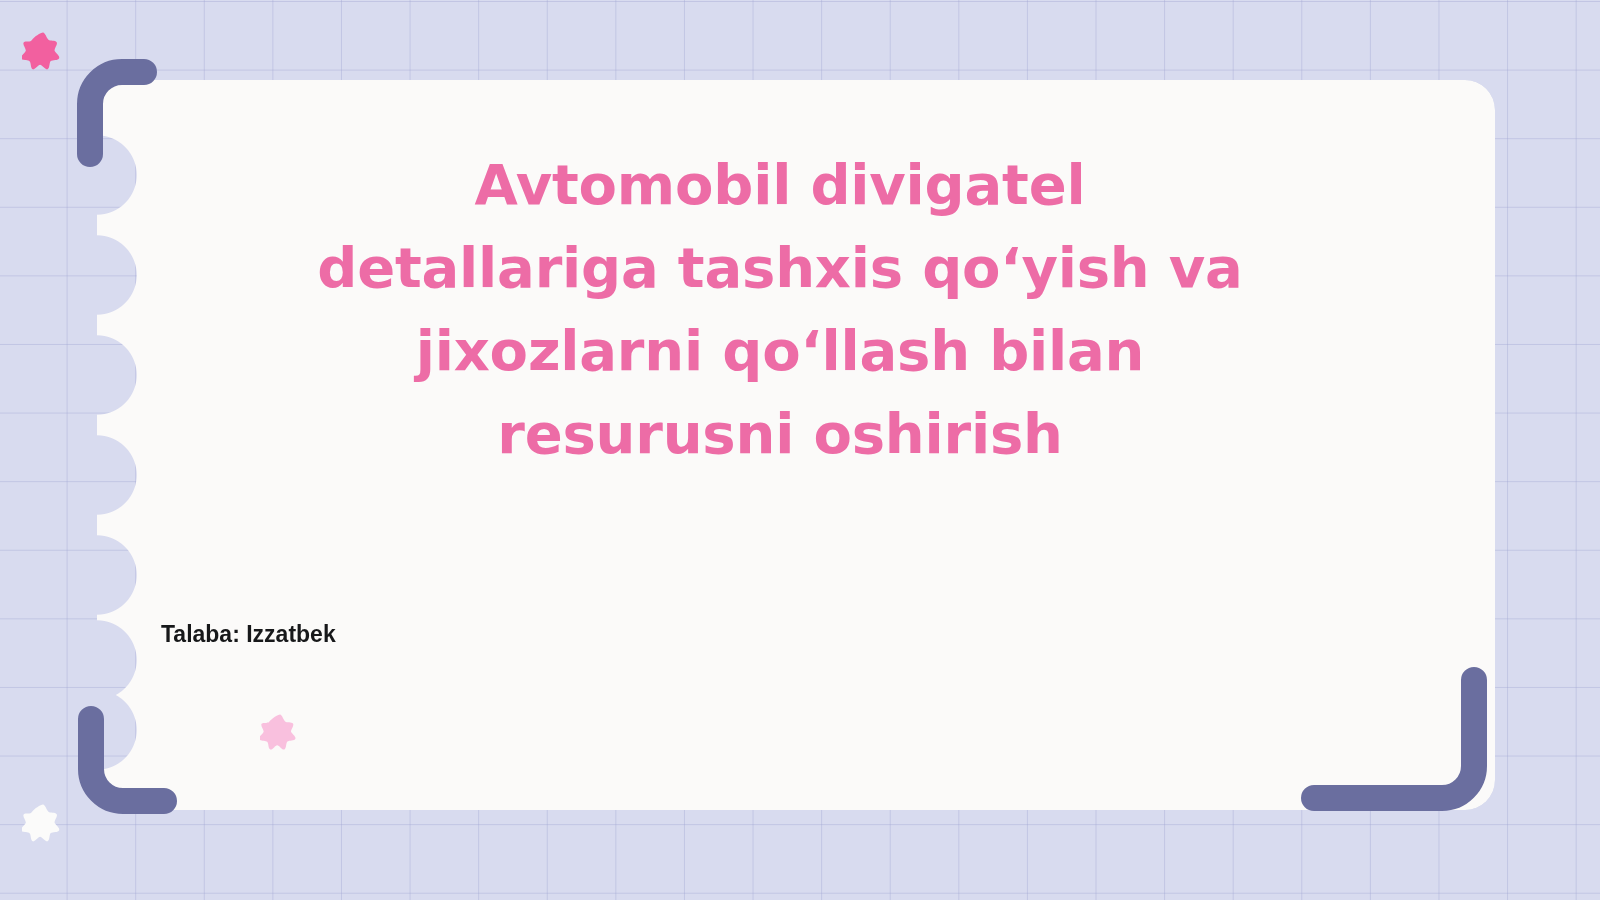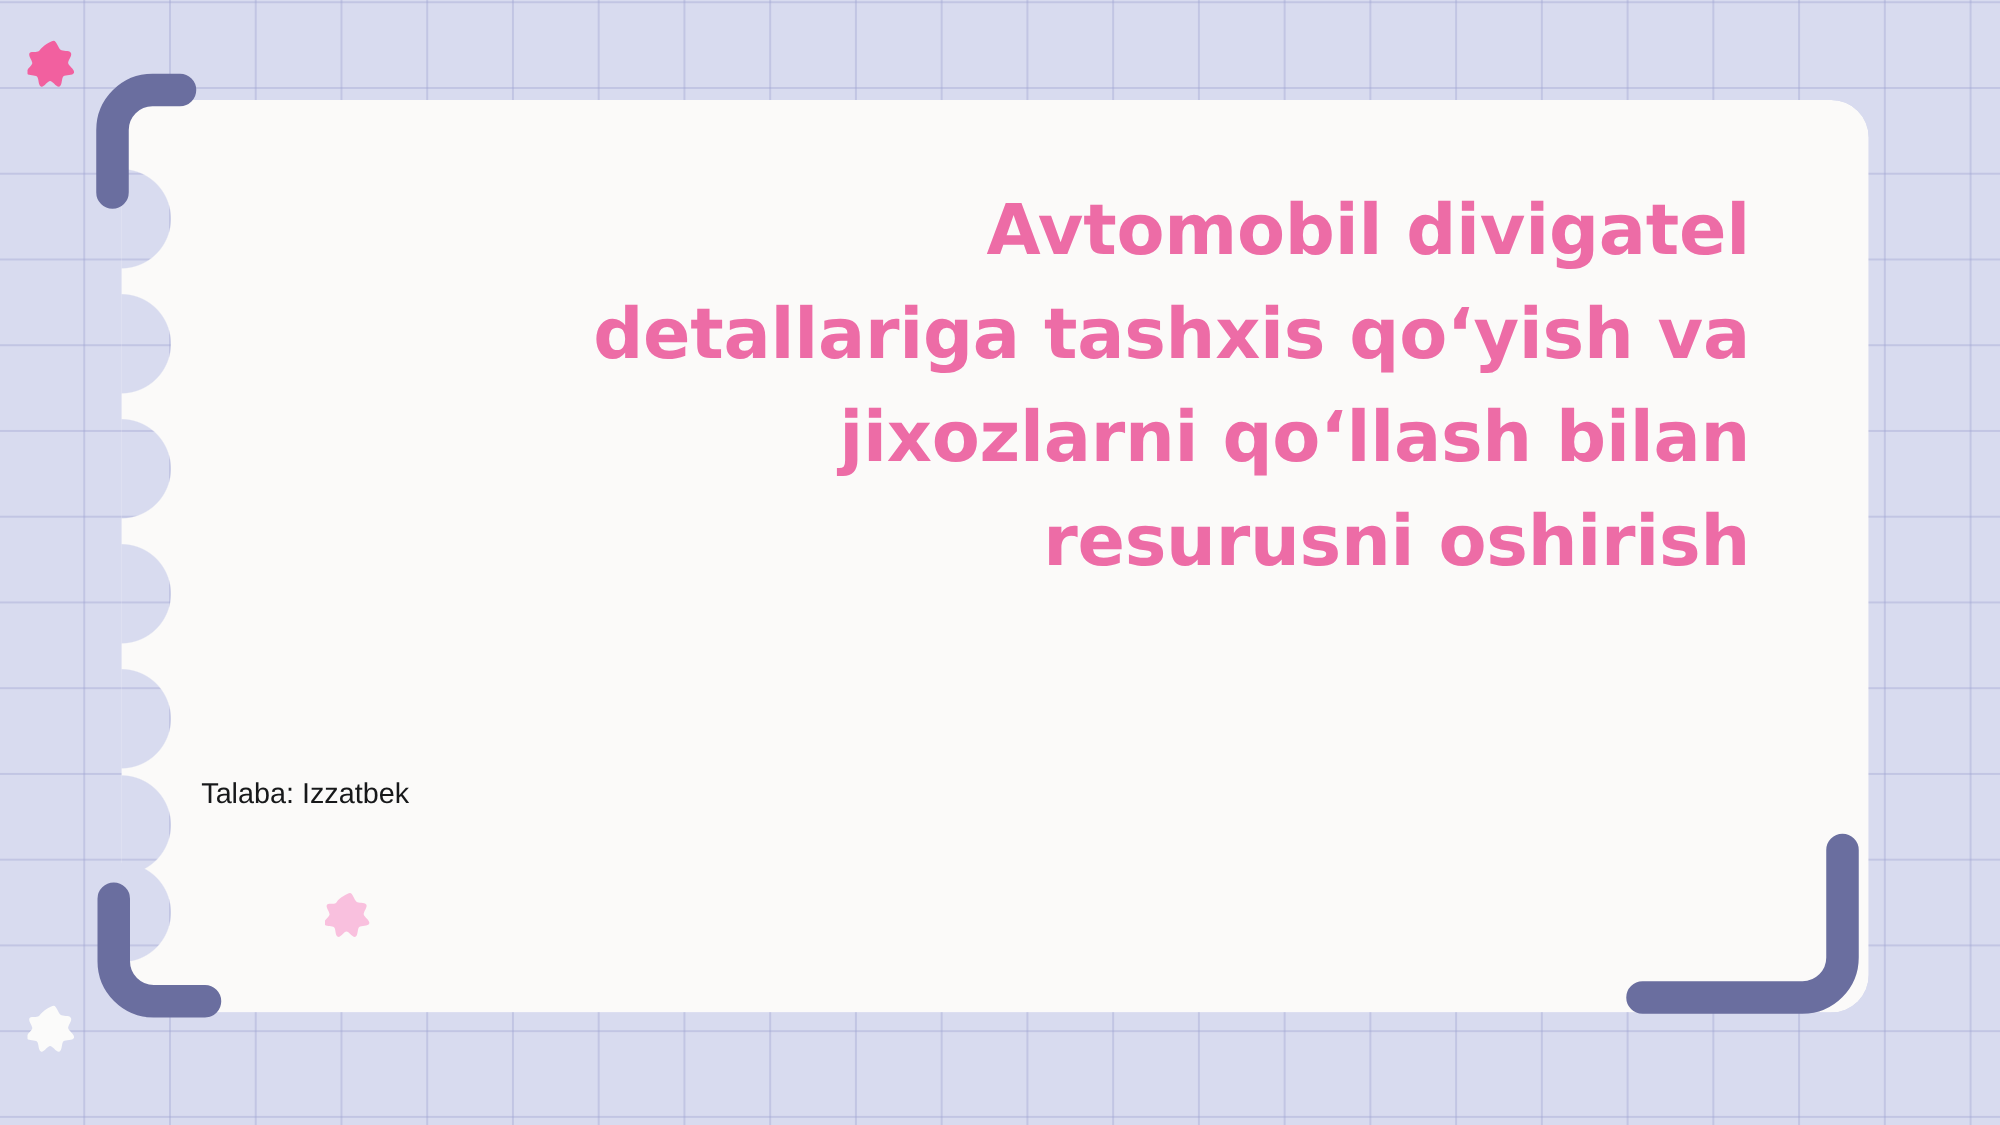--- a/index.html
+++ b/index.html
@@ -77,42 +77,42 @@
   .star--tl { left: 22px;  top: 30px;  }
   .star--bl { left: 22px;  top: 802px; }
   .star--mid{ left: 260px; top: 712px; }
 
   
   .title {
     position: absolute;
     left: 160px;
     top: 105px;
     width: 1240px;
-    text-align: right;
+    text-align: center;
     color: #ed6ca6;
     font-family: "DejaVu Sans", "Liberation Sans", sans-serif;
     font-weight: 700;
     font-size: 56px;
     line-height: 83px;
     letter-spacing: -0.2px;
     white-space: pre-line;
   }
 
   .meta {
     position: absolute;
     left: 161px;
     top: 608px;
     width: 700px;
   }
   .meta-line {
     color: #17181a;
     font-family: "Liberation Sans", sans-serif;
     font-size: 23px;
     line-height: 53px;
-    font-weight: 400;
+    font-weight: 700;
   }
 </style>
 </head>
 <body>
 
 <div id="slide">
 
   <span class="star star--tl">
     <svg width="42" height="42" viewBox="0 0 100 100" aria-hidden="true">
       <path fill="#f2609f" d="M50 6c5 0 9 14 13 17.5S79 24 82.5 29s-6 15-5 20 13 12 11 18-16 3.5-20 7-2 17-7.5 19.5S48 83 43 83s-12 13-17.5 10.5-3.5-15.5-7.5-19-18-1-20-7 10-13 11-18-8.5-15-5-20 15.5 1.5 19.5-5.5S45 6 50 6z"></path>

